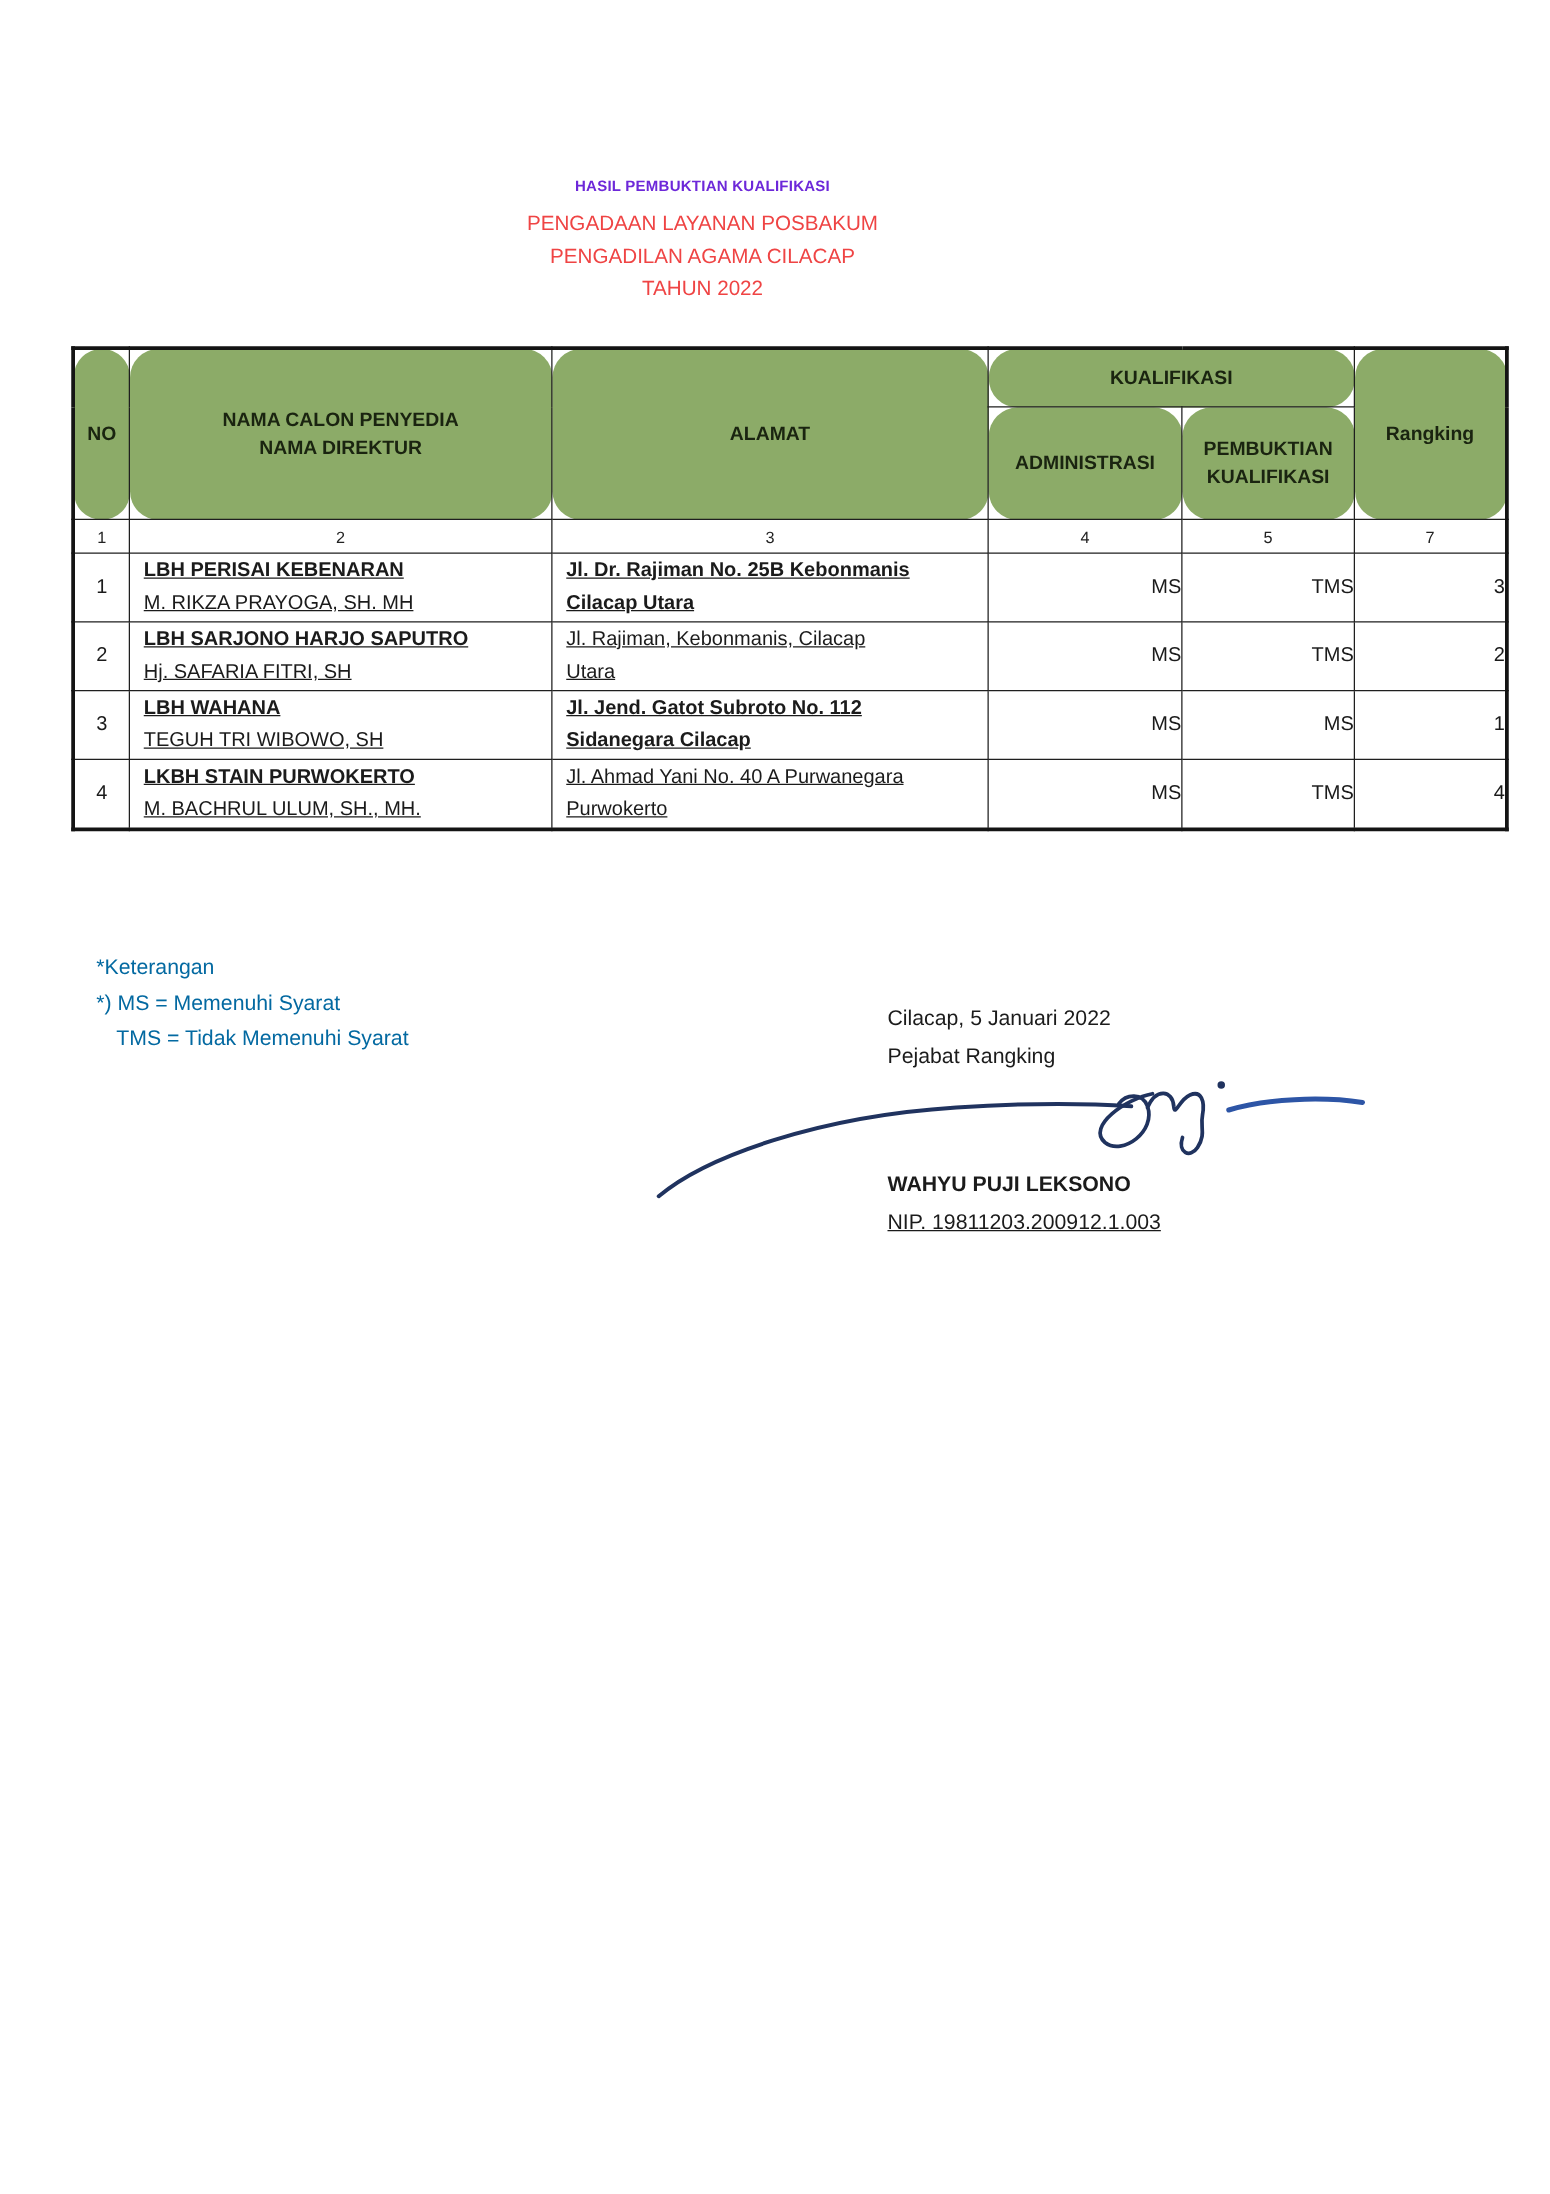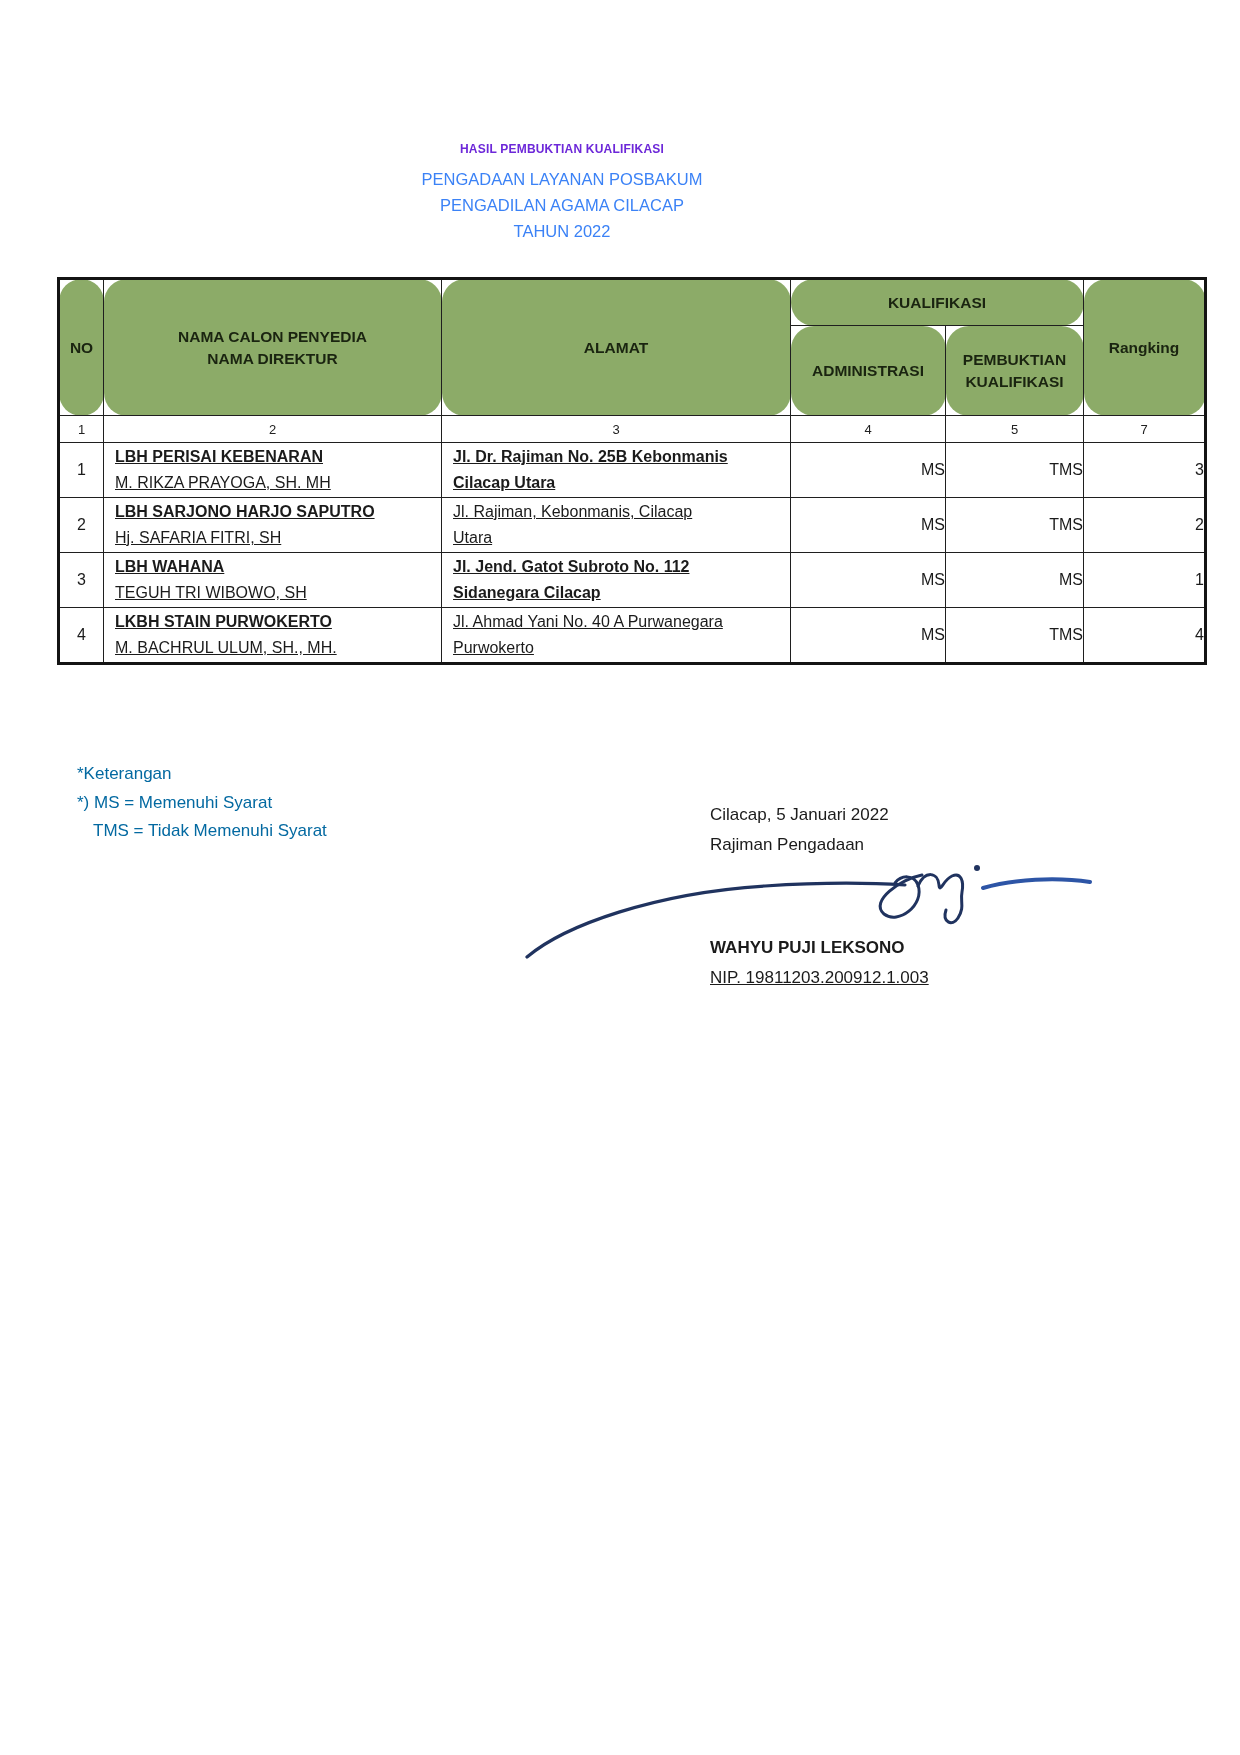--- a/index.html
+++ b/index.html
@@ -14,21 +14,21 @@
   
   .title-block{
     position:absolute;top:142px;left:0;width:1124px;
     text-align:center;
   }
   .doc-title{
     font-size:12px;font-weight:bold;letter-spacing:.2px;
     margin:0 0 10px 0;color:#6d28d9;
   }
   .doc-subtitle{
-    font-size:16.5px;line-height:26px;margin:0;color:#3b82f6;
+    font-size:16.5px;line-height:26px;margin:0;color:#ef4444;
   }
   
   .qual-table{
     position:absolute;left:57px;top:277px;
     border-collapse:collapse;table-layout:fixed;
     font-size:16px;color:#1b1b1b;
   }
   .qual-table td,.qual-table th{
     border:1.6px solid #1f1f1f;
     padding:0;vertical-align:middle;
@@ -179,21 +179,21 @@
       </tbody>
   </table>
 
   <div class="notes">
     <div>*Keterangan</div>
     <div>*) MS = Memenuhi Syarat</div>
     <div class="indent">TMS = Tidak Memenuhi Syarat</div>
   </div>
 
   <div class="sig-date">Cilacap, 5 Januari 2022</div>
-  <div class="sig-role">Rajiman Pengadaan</div>
+  <div class="sig-role">Pejabat Rangking</div>
 
   <svg class="sig-svg" width="610" height="120" viewBox="0 0 610 120" fill="none">
     <path d="M22 102 C 60 70, 150 38, 260 31 C 320 27, 370 28, 400 30" stroke="#20335f" stroke-width="3.2" stroke-linecap="round" fill="none"></path>
     <path d="M417 20 C 396 24, 364 46, 379 59 C 393 70, 420 50, 413 30 C 409 19, 396 20, 390 28" stroke="#20335f" stroke-width="3" stroke-linecap="round" fill="none"></path>
     <path d="M413 31 C 420 15, 433 17, 434 30 C 435 39, 438 25, 447 21 C 456 17, 459 26, 457 37 C 455 47, 460 52, 453 63 C 447 72, 437 67, 441 55" stroke="#20335f" stroke-width="3" stroke-linecap="round" fill="none"></path>
     <circle cx="472" cy="13" r="3" fill="#20335f"></circle>
     <path d="M478 33 C 508 24, 552 22, 585 27" stroke="#2d55a6" stroke-width="4" stroke-linecap="round" fill="none"></path>
   </svg>
 
   <div class="sig-name">WAHYU PUJI LEKSONO</div>

